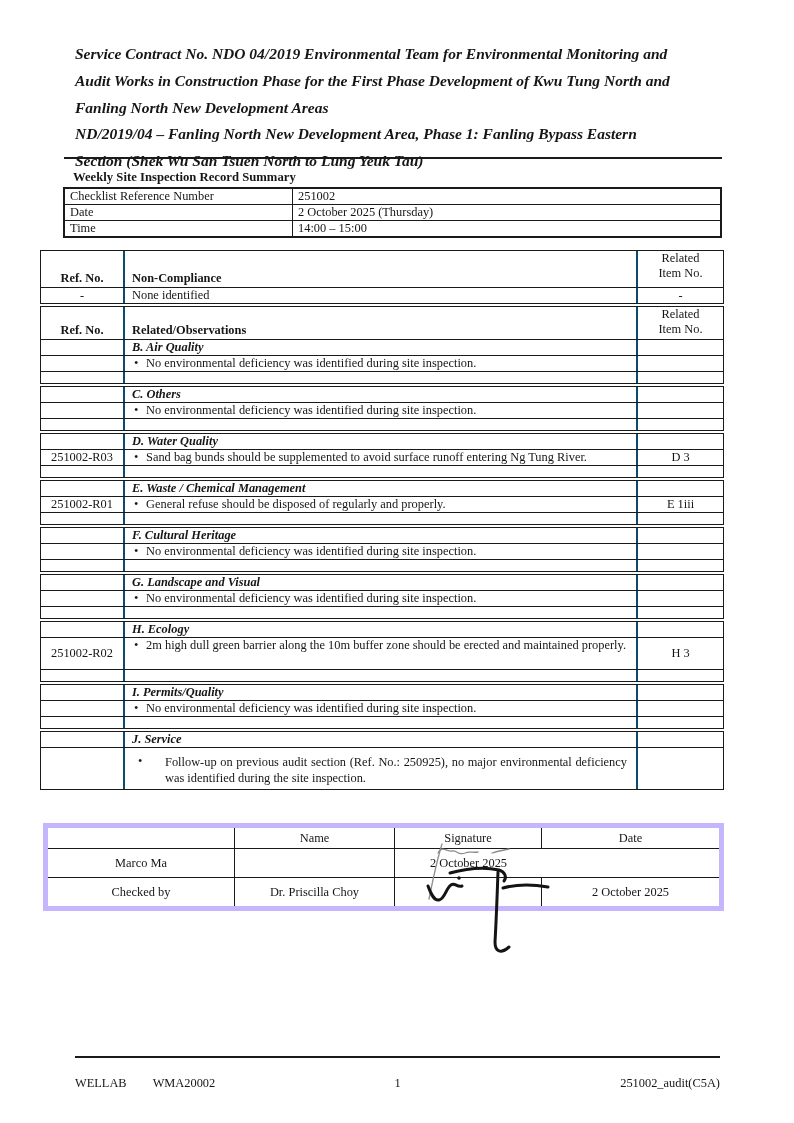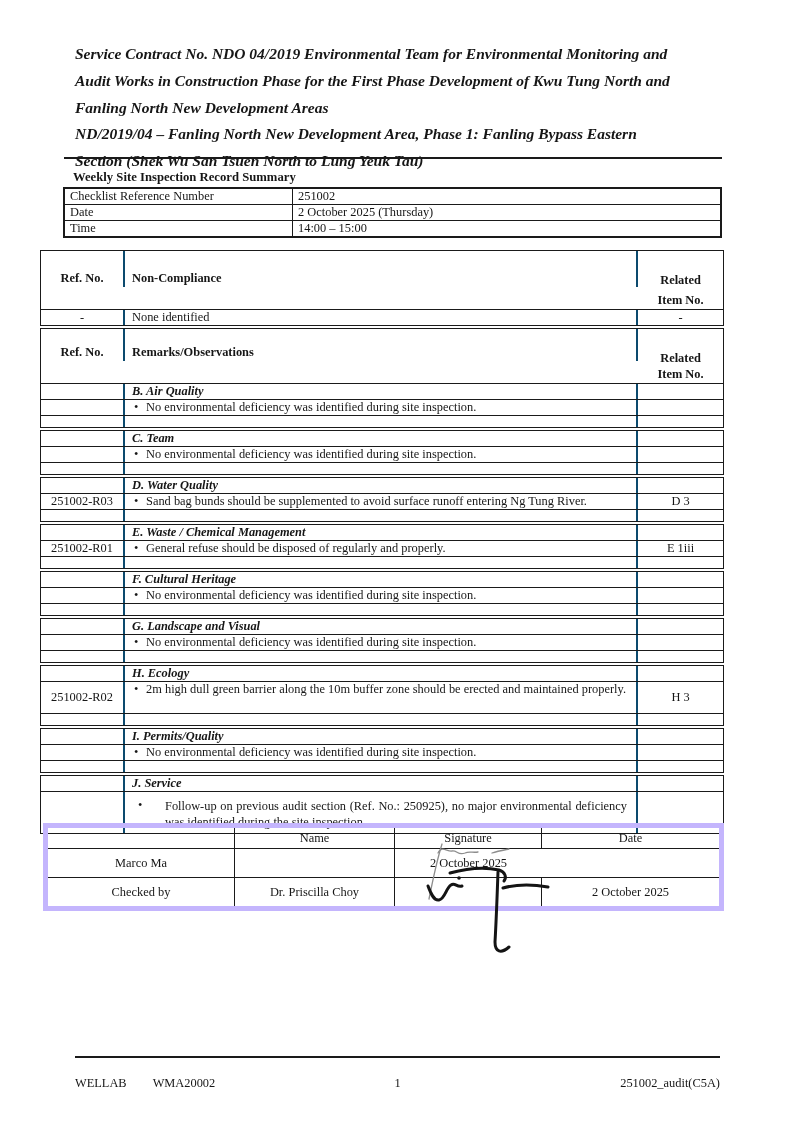--- a/index.html
+++ b/index.html
@@ -29,22 +29,22 @@
   .mrow{display:grid;grid-template-columns:84px 513px 1fr;}
   .mrow + .mrow{border-top:1px solid #1a1a1a;}
   .mrow > div:nth-child(1),.mrow > div:nth-child(2){border-right:2px solid #0c4a6e;}
   .r15 > div{height:15px;line-height:15px;overflow:hidden;}
   .re > div{height:11px;}
   .hdrA > div{height:36px;}
   .hdrB > div{height:32px;}
   .hdr > div{display:flex;align-items:flex-end;padding-bottom:1px;box-sizing:border-box;}
   .hdr .hc1{justify-content:center;font-weight:bold;}
   .hdr .hc2{padding-left:7px;font-weight:bold;}
-  .hdr .hc3{flex-direction:column;justify-content:space-between;align-items:center;
-            font-weight:bold;line-height:15px;margin-top:22px;}
+  .hdr .hc3{flex-direction:column;justify-content:flex-start;align-items:center;
+            font-weight:normal;line-height:15px;}
   .ctr{text-align:center;}
   .sec{padding-left:7px;font-style:italic;font-weight:bold;}
   .btxt{display:flex;}
   .bu{flex:none;width:12px;margin-left:9px;}
   .bt{flex:1;padding-right:6px;}
   .just{text-align:justify;}
   .r31 > div{height:31px;}
   .vctr{display:flex;align-items:center;justify-content:center;}
   .r31 .btxt{line-height:15.5px;}
   .rj > div{height:41px;}
@@ -118,21 +118,21 @@
         <div class="ctr">-</div>
         <div style="padding-left:7px;">None identified</div>
         <div class="ctr">-</div>
       </div>
     </div>
     <div class="gap"></div>
 
     <div class="block">
       <div class="mrow hdr hdrB">
         <div class="hc1">Ref. No.</div>
-        <div class="hc2">Remarks/Observations</div>
+        <div class="hc2">Related/Observations</div>
         <div class="hc3">
           <div>Related</div>
           <div>Item No.</div>
         </div>
       </div>
       <div class="mrow r15">
         <div></div>
         <div class="sec">B. Air Quality</div>
         <div></div>
       </div>
@@ -148,21 +148,21 @@
           <div></div>
           <div></div>
           <div></div>
         </div>
     </div>
     <div class="gap"></div>
 
     <div class="block">
       <div class="mrow r15">
         <div></div>
-        <div class="sec">C. Team</div>
+        <div class="sec">C. Others</div>
         <div></div>
       </div>
       <div class="mrow r15">
         <div class="ctr"></div>
         <div class="btxt">
           <span class="bu">•</span>
           <span class="bt">No environmental deficiency was identified during site inspection.</span>
         </div>
         <div class="ctr"></div>
       </div>

